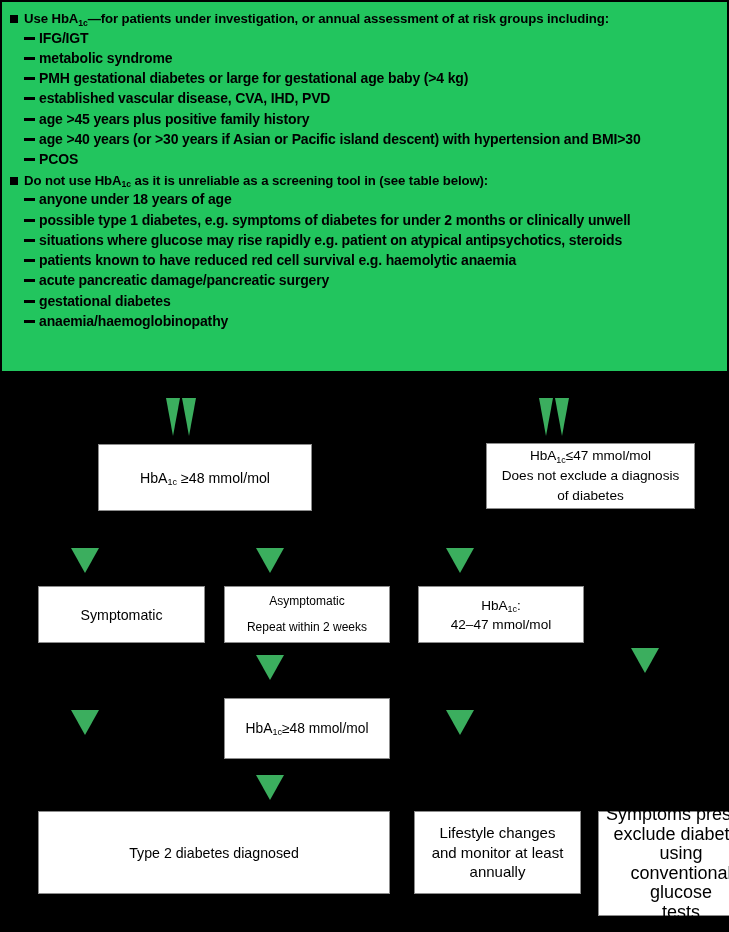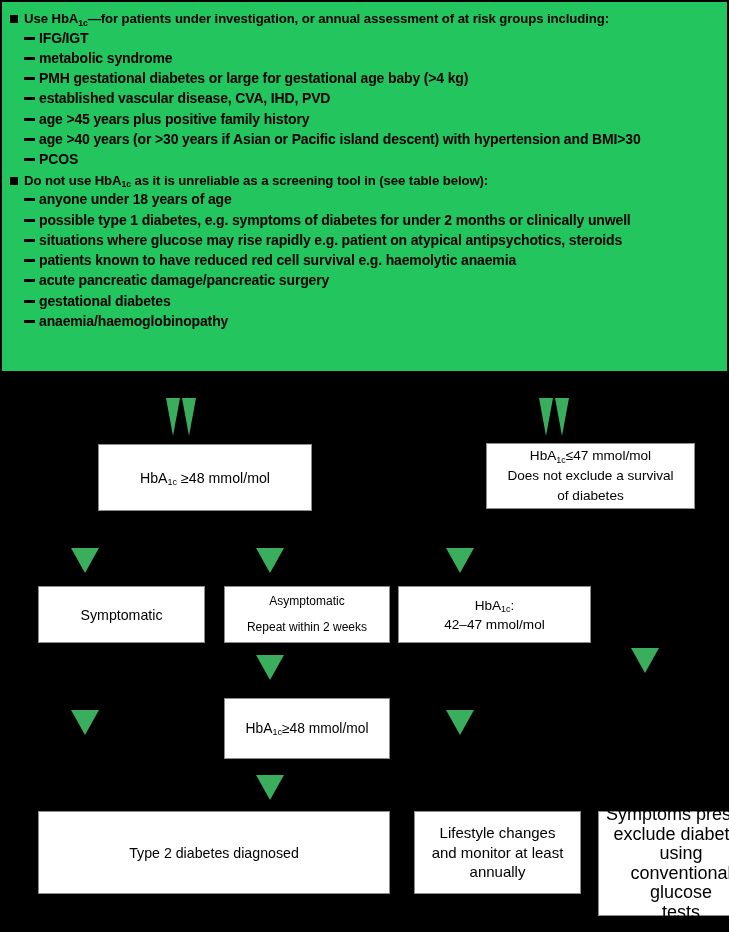--- a/index.html
+++ b/index.html
@@ -241,42 +241,42 @@
       <i class="half r"></i>
   </div>
 
   <div class="box" style="left:62px; top:444px; width:214px; height:67px;">
     <span>HbA<sub>1c</sub> ≥48 mmol/mol</span>
   </div>
 
   <div class="box" style="left:450px; top:443px; width:209px; height:66px; font-size:13.6px; line-height:20px;">
     <span>
       <span class="ln">HbA<sub>1c</sub>≤47 mmol/mol</span>
-      <span class="ln">Does not exclude a survival</span>
+      <span class="ln">Does not exclude a diagnosis</span>
       <span class="ln">of diabetes</span>
     </span>
   </div>
 
   <div class="arrow arrow-single" style="left:71px; top:548px;"></div>
   <div class="arrow arrow-single" style="left:256px; top:548px;"></div>
   <div class="arrow arrow-single" style="left:446px; top:548px;"></div>
 
   <div class="box" style="left:2px; top:586px; width:167px; height:57px;">
     <span>Symptomatic</span>
   </div>
 
   <div class="box" style="left:188px; top:586px; width:166px; height:57px; font-size:12px; line-height:19px;">
     <span>
       <span class="ln">Asymptomatic</span>
       <span class="gap"></span>
       <span class="ln">Repeat within 2 weeks</span>
     </span>
   </div>
 
-  <div class="box" style="left:362px; top:586px; width:193px; height:57px; font-size:13.6px; line-height:19px;">
+  <div class="box" style="left:382px; top:586px; width:166px; height:57px; font-size:13.6px; line-height:19px;">
     <span>
       <span class="ln">HbA<sub>1c</sub>:</span>
       <span class="ln">42–47 mmol/mol</span>
     </span>
   </div>
 
   <div class="arrow arrow-single" style="left:256px; top:655px;"></div>
   <div class="arrow arrow-single" style="left:631px; top:648px;"></div>
 
   <div class="box" style="left:188px; top:698px; width:166px; height:61px; font-size:13.8px;">

